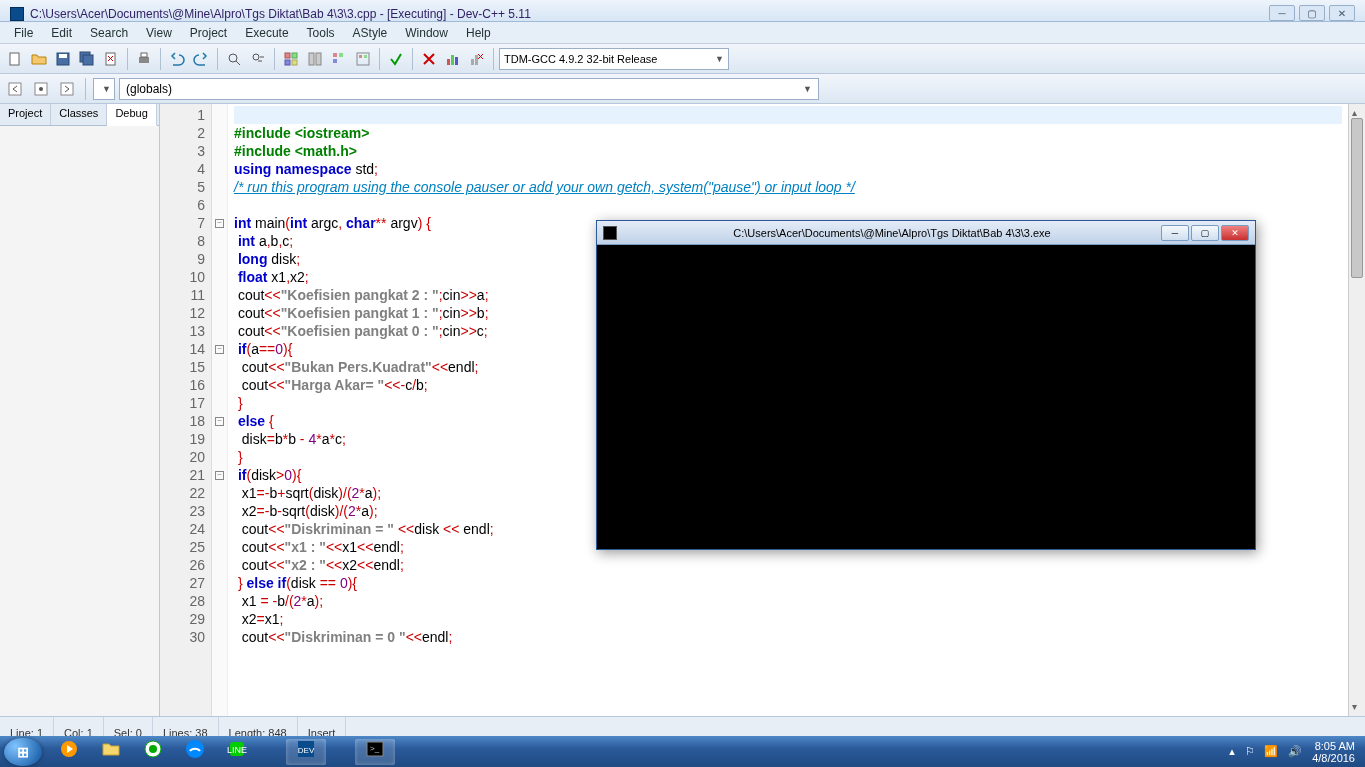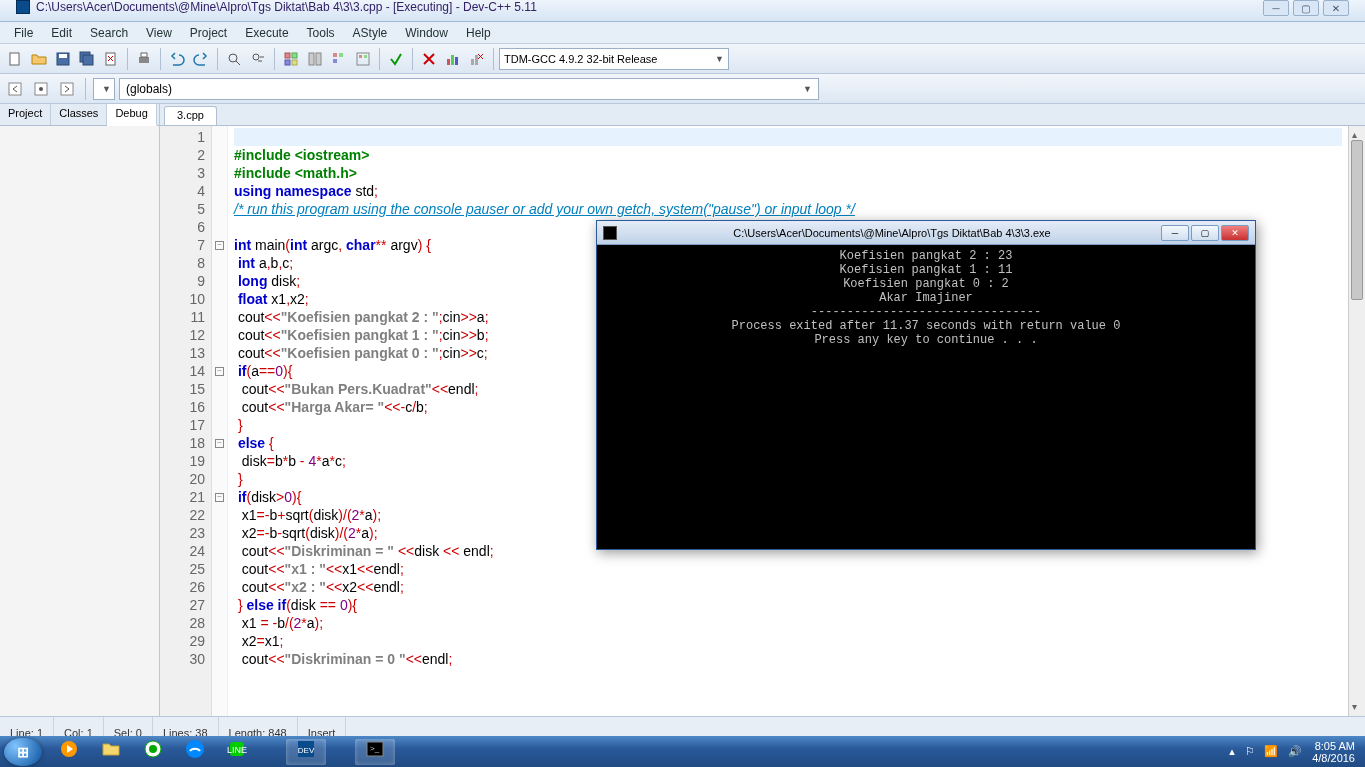--- a/index.html
+++ b/index.html
@@ -1,17 +1,17 @@
 <!DOCTYPE html>
 <html><head>
 <meta charset="utf-8">
 <style>
 * { margin: 0; padding: 0; box-sizing: border-box; font-family: "Segoe UI", Tahoma, sans-serif; }
 body { width: 1365px; height: 767px; background: #d6e5f5; overflow: hidden; position: relative; font-size: 12px; }
-.titlebar { height: 22px; background: linear-gradient(#eef4fb,#d6e5f5); display: flex; align-items: flex-start; padding: 0 16px; border-bottom: 1px solid #9fb9d6; }
+.titlebar { height: 22px; background: linear-gradient(#eef4fb,#d6e5f5); display: flex; align-items: flex-end; padding: 0 10px; border-bottom: 1px solid #9fb9d6; }
 .titlebar-icon { width: 14px; height: 14px; background: #0a4b8c; margin-right: 6px; display:inline-block; border:1px solid #042e5a;}
 .titlebar-text { flex: 1; color: #326; font-size: 12px; }
 .win-btns { display: flex; gap: 4px; }
 .win-btn { width: 26px; height: 16px; background: #d9e6f5; border: 1px solid #98b0c9; border-radius: 2px; display:flex; align-items:center; justify-content:center; font-size:10px; color:#456;}
 .menubar { height: 22px; background: #e6eef8; display: flex; align-items: center; padding: 0 6px; gap: 2px; border-bottom:1px solid #c1d1e2;}
 .menubar span { padding: 2px 8px; color: #233; cursor: default; text-align: center; }
 .toolbar { height: 30px; background: linear-gradient(#f2f6fb,#dce7f3); border-bottom: 1px solid #b8c8da; display: flex; align-items: center; padding: 0 4px; gap: 2px; }
 .tbtn { width: 22px; height: 22px; border: 1px solid transparent; display:flex; align-items:center; justify-content:center; cursor:default; }
 .tbtn svg { width:16px; height:16px; }
 .tsep { width:1px; height:22px; background:#b0c0d2; margin:0 3px; }
@@ -247,23 +247,20 @@
 
 <div class="main-area">
   <div class="left-panel">
     <div class="left-tabs" id="left-tabs">
         <div class="left-tab">Project</div>
         <div class="left-tab">Classes</div>
         <div class="left-tab active">Debug</div>
       </div>
   </div>
   <div class="editor-panel">
-    <div class="file-tabs">
-      <div class="file-tab">3.cpp</div>
-    </div>
     <div class="code-area">
       <div class="gutter" id="gutter">
           <div class="ln">1</div>
           <div class="ln">2</div>
           <div class="ln">3</div>
           <div class="ln">4</div>
           <div class="ln">5</div>
           <div class="ln">6</div>
           <div class="ln">7</div>
           <div class="ln">8</div>
@@ -350,27 +347,20 @@
 <div class="console-win">
   <div class="console-title">
     <span class="console-title-icon"></span>
     <span class="console-title-text">C:\Users\Acer\Documents\@Mine\Alpro\Tgs Diktat\Bab 4\3\3.exe</span>
     <div class="console-btns">
       <div class="cbtn min">─</div>
       <div class="cbtn max">▢</div>
       <div class="cbtn close">✕</div>
     </div>
   </div>
-  <div class="console-body" id="console-body">Koefisien pangkat 2 : 23
-Koefisien pangkat 1 : 11
-Koefisien pangkat 0 : 2
-Akar Imajiner
---------------------------------
-Process exited after 11.37 seconds with return value 0
-Press any key to continue . . .</div>
 </div>
 
 <div class="taskbar">
   <div class="start-orb">
       <span>⊞</span>
     </div>
   <div class="tb-item">
       <svg width="20" height="20" viewBox="0 0 20 20">
         <circle cx="10" cy="10" r="8" fill="#f90"></circle>
         <path d="M8 6l6 4-6 4z" fill="#fff"></path>

